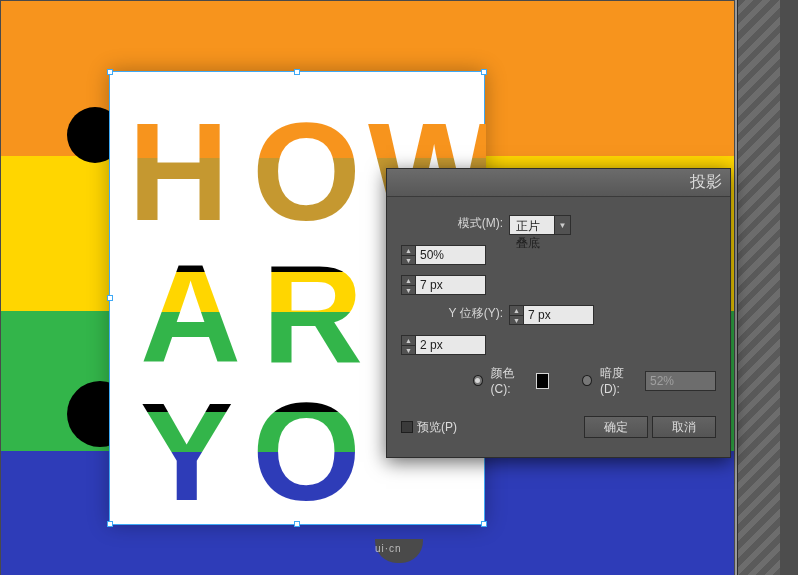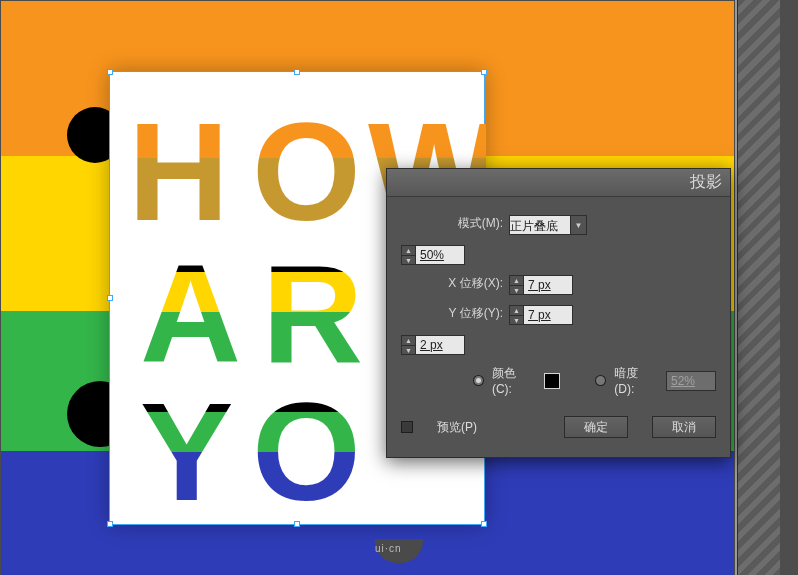--- a/index.html
+++ b/index.html
@@ -134,24 +134,24 @@
     padding-right: 6px;
   }
   .select-wrap, .num-wrap {
     display: inline-flex;
     border: 1px solid #2e2e2e;
     background: #3a3a3a;
     height: 20px;
     align-items: stretch;
   }
   .select-wrap .sel {
-    padding: 2px 0;
+    padding: 2px 6px;
     background: #e8e8e8;
     color: #222;
-    width: 60px;
+    width: 44px;
   }
   .select-wrap .arrow {
     width: 16px;
     display: flex;
     align-items: center;
     justify-content: center;
     background: #525252;
     border-left: 1px solid #2e2e2e;
     color: #ccc;
     font-size: 8px;
@@ -161,25 +161,24 @@
     background: #525252;
     border-right: 1px solid #2e2e2e;
     display:flex; flex-direction:column;
   }
   .num-wrap .spin div {
     flex:1; font-size:7px; line-height:9px;
     text-align:center; color:#ccc;
   }
   .num-wrap .spin div:first-child{ border-bottom:1px solid #2e2e2e; }
   .num-wrap .val {
-    width: 48px;
+    width: 69px;
     padding: 2px 4px;
     background: #e8e8e8;
     color: #222;
-    text-decoration: underline;
   }
   .num-wrap.dis .val { background:#6d6d6d; color:#a0a0a0; }
 
   .radio-row {
     display:flex; align-items:center;
     margin-left: 72px;
     gap: 8px;
   }
   .radio {
     width:11px; height:11px; border-radius:50%;
@@ -192,21 +191,21 @@
   }
   .swatch {
     width:16px; height:16px; border:1px solid #d6d6d6;
     background:#000; display:inline-block;
   }
 
   .footer {
     display:flex;
     align-items:center;
     padding: 10px 14px 0;
-    gap: 24px;
+    gap: 4px;
   }
   .chk {
     width:12px; height:12px; border:1px solid #1e1e1e;
     background:#3a3a3a; display:inline-block;
   }
   .btn {
     width: 64px; height: 22px;
     background: linear-gradient(#636363,#555);
     border:1px solid #2b2b2b;
     color:#ddd;
@@ -283,21 +282,20 @@
       <div class="num-wrap">
         <div class="spin">
             <div>▲</div>
             <div>▼</div>
           </div>
         <span class="val">50%</span>
       </div>
     </div>
 
     <div class="row">
-      <span class="lab">X 位移(X):</span>
       <div class="num-wrap">
         <div class="spin">
             <div>▲</div>
             <div>▼</div>
           </div>
         <span class="val">7 px</span>
       </div>
     </div>
 
     <div class="row">

